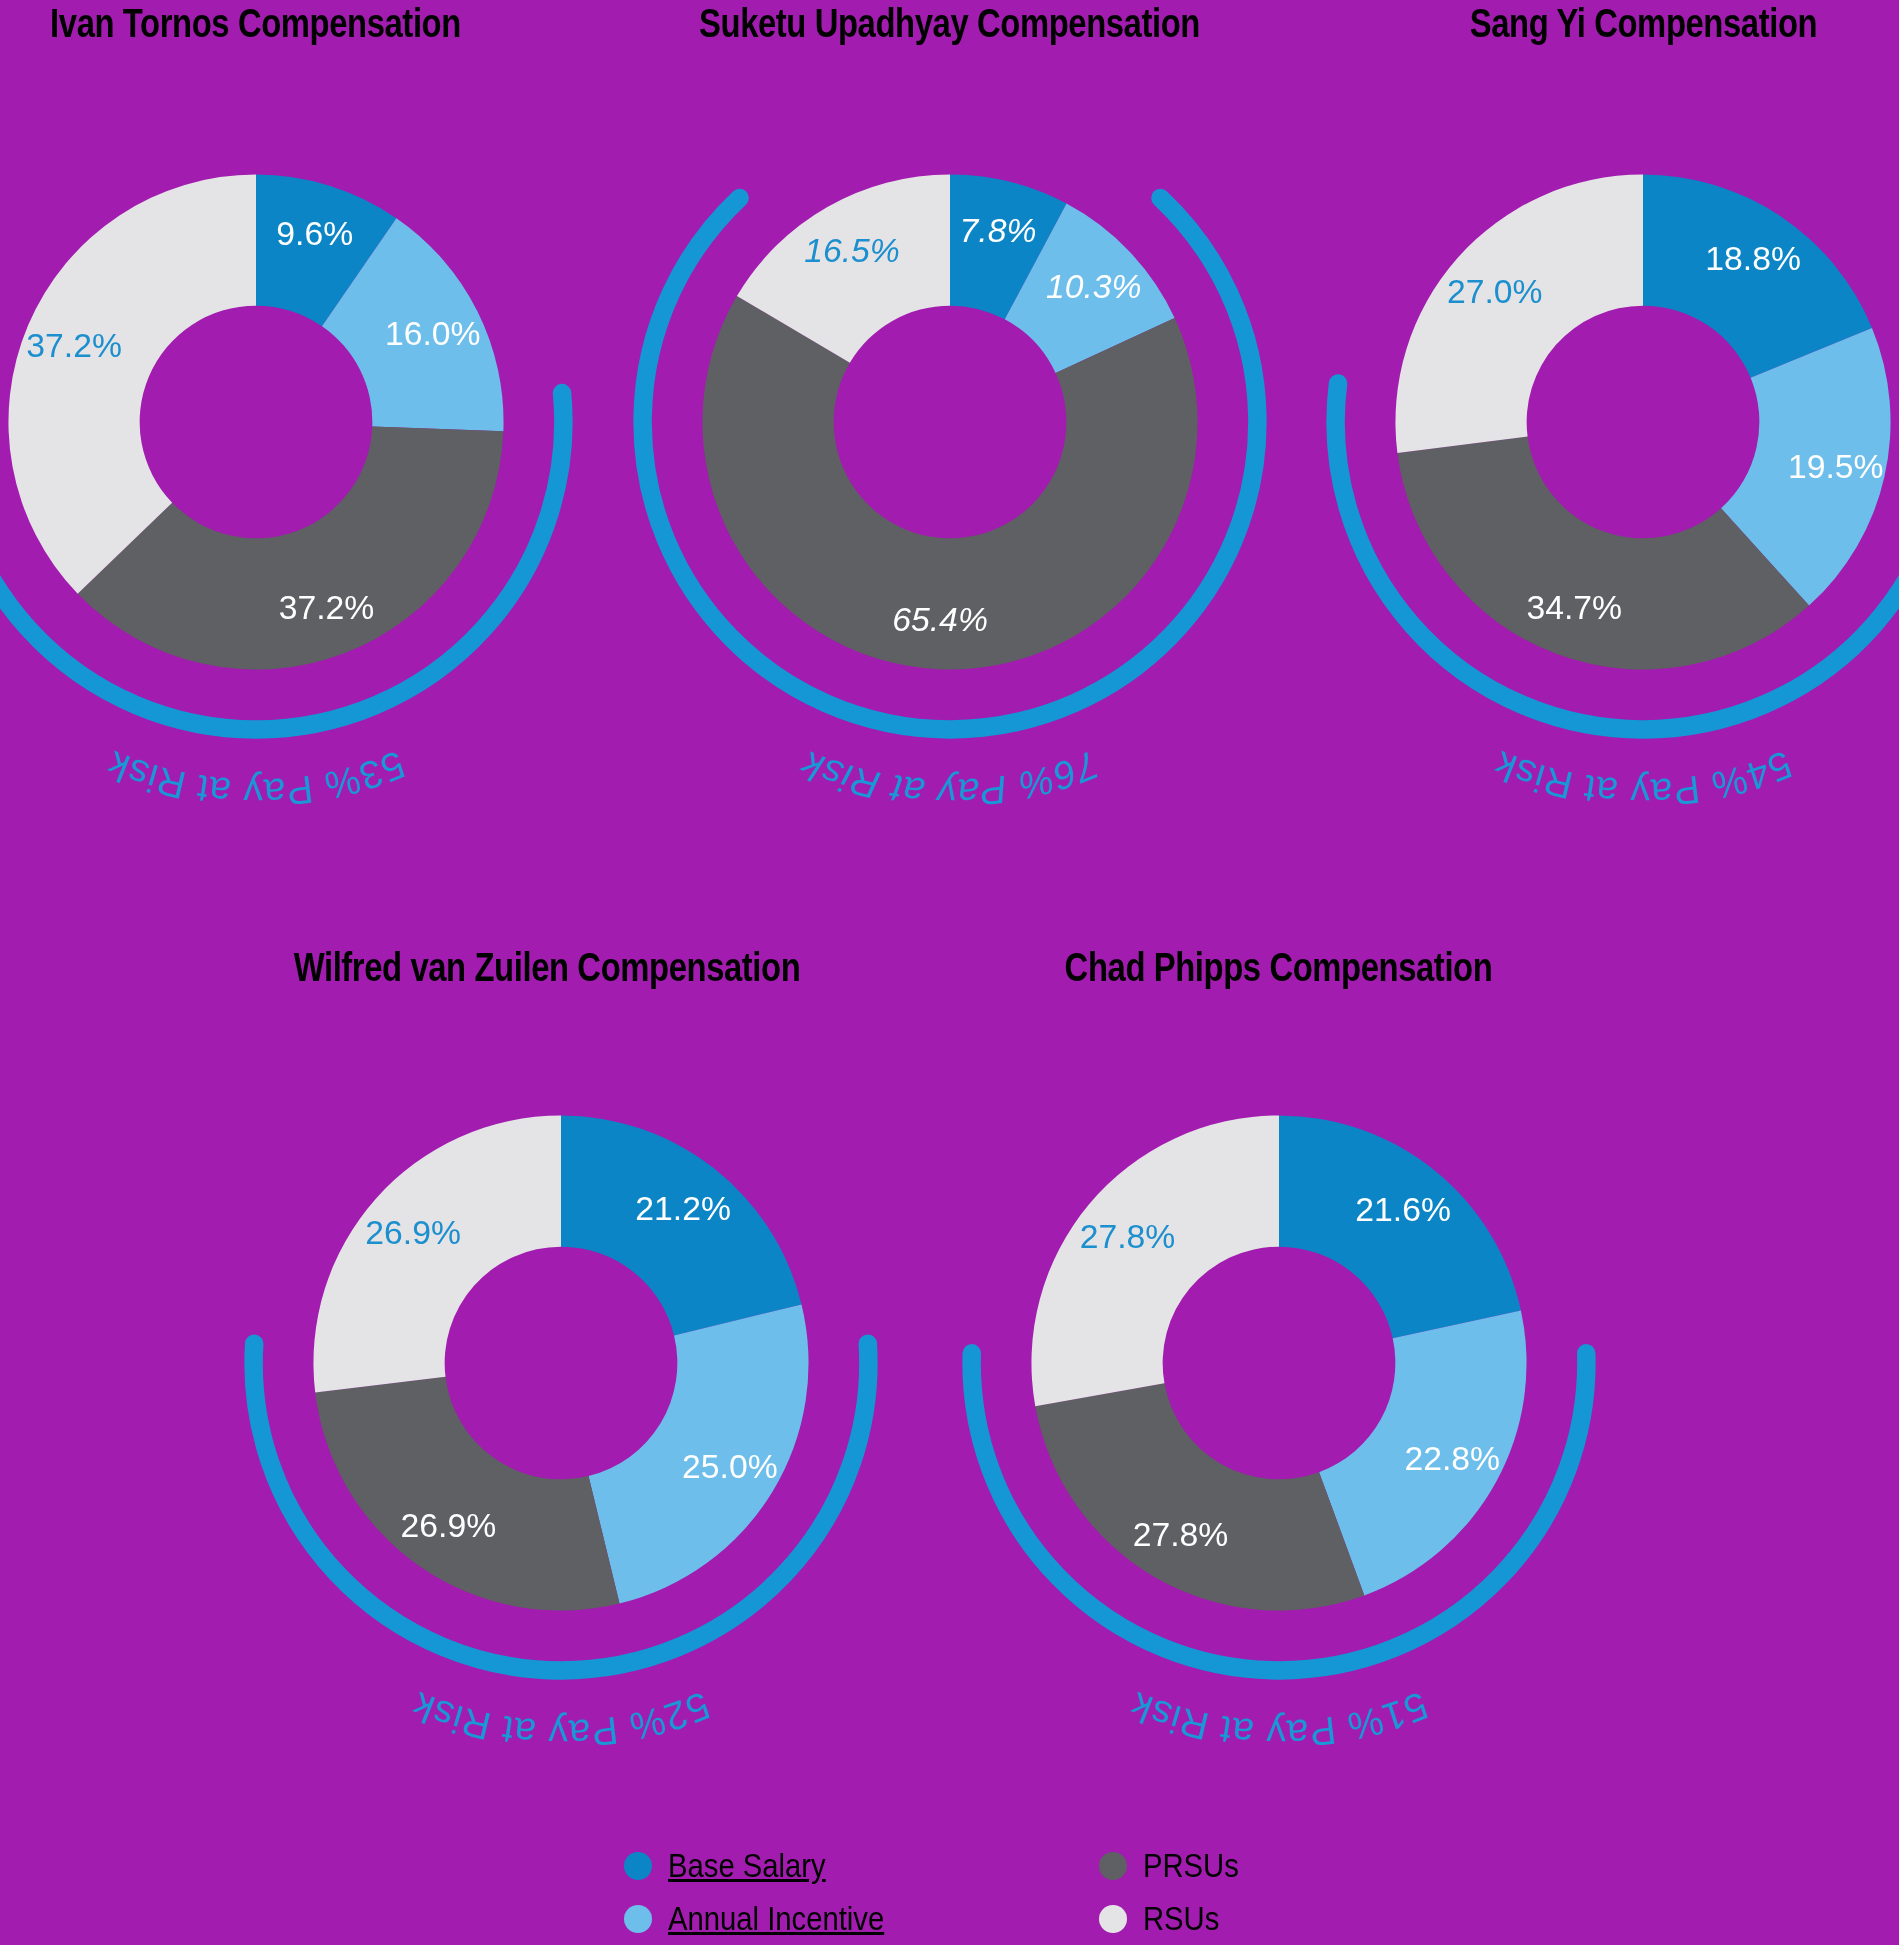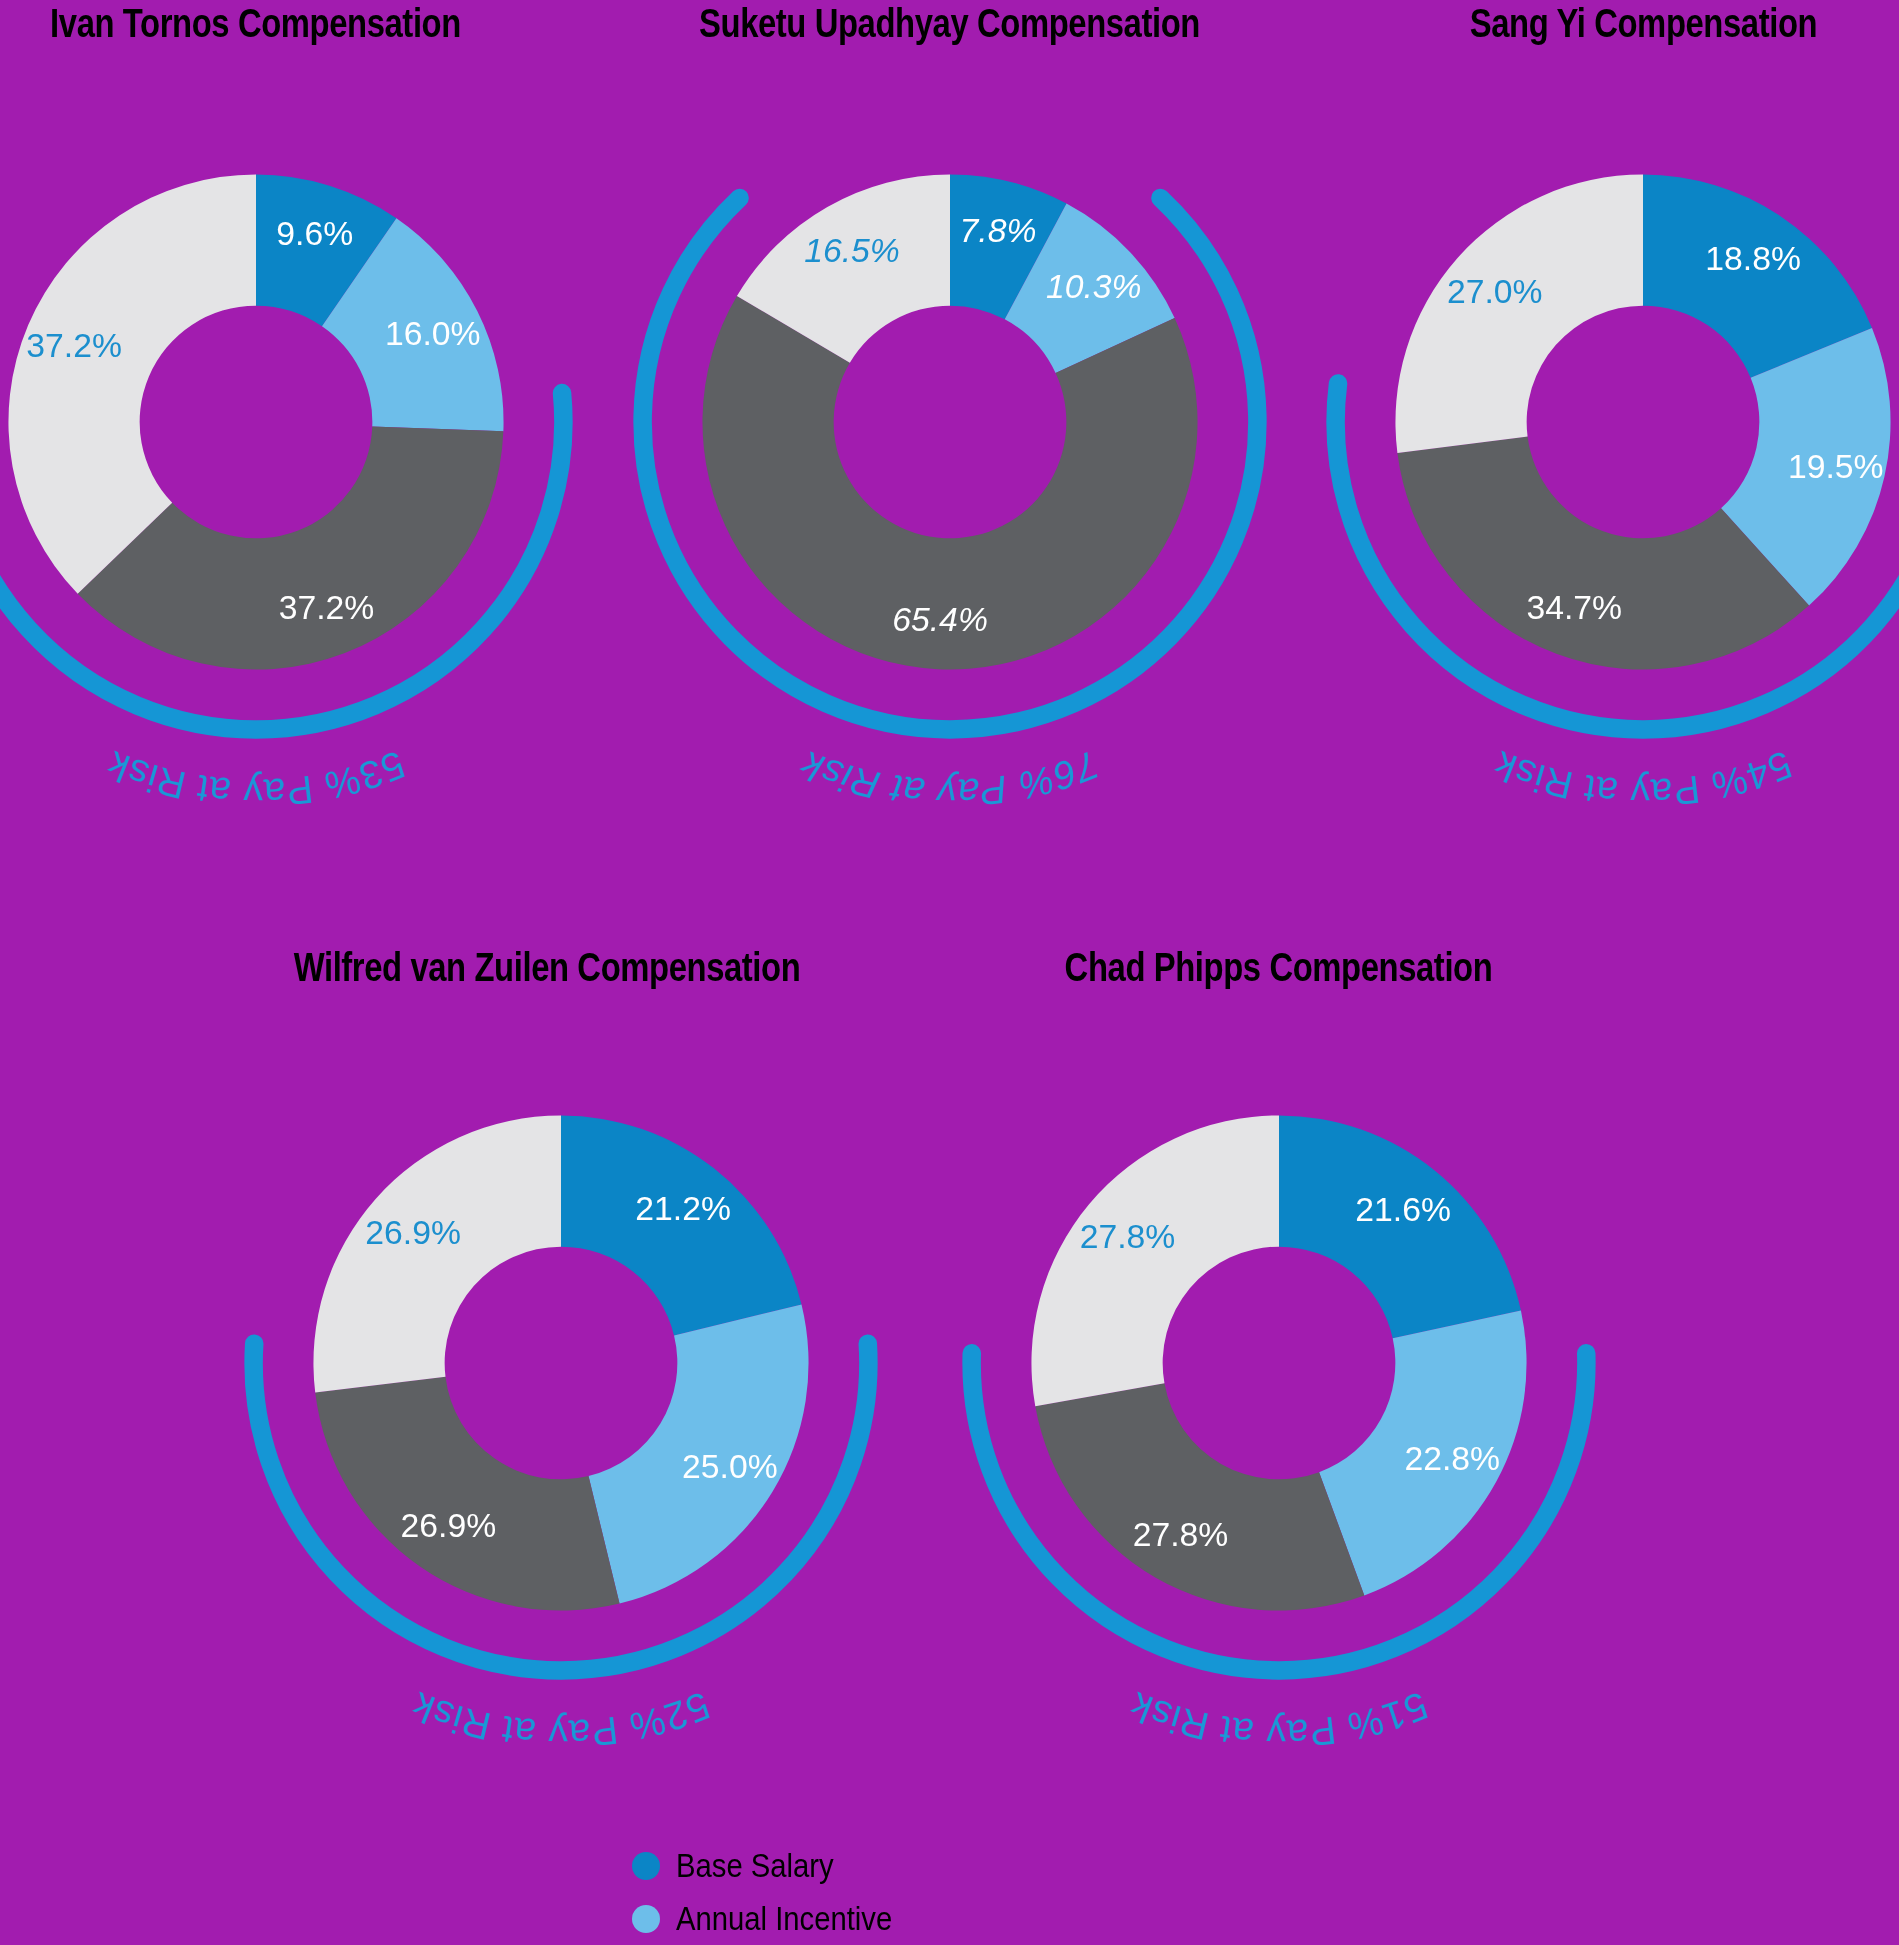--- a/index.html
+++ b/index.html
@@ -52,21 +52,21 @@
 
   
   #legend {
     position: absolute;
     left: 620px;
     top: 1839px;
     width: 816px;
     height: 109px;
   }
   .legend-col { position: absolute; top: 0; }
-  .legend-col.left  { left: 12px; }
+  .legend-col.left  { left: 4px; text-decoration: underline; }
   .legend-col.right { left: 479px; }
   .legend-row {
     display: flex;
     align-items: center;
     height: 53px;
   }
   .legend-dot {
     width: 28px; height: 28px;
     border-radius: 50%;
     flex: 0 0 auto;
@@ -179,15 +179,25 @@
       <div class="legend-col left">
         <div class="legend-row">
           <span class="legend-dot" style="background: rgb(11, 133, 198);"></span>
           <span class="legend-label">Base Salary</span>
         </div>
         <div class="legend-row">
           <span class="legend-dot" style="background: rgb(109, 190, 234);"></span>
           <span class="legend-label">Annual Incentive</span>
         </div>
       </div>
+      <div class="legend-col right">
+        <div class="legend-row">
+          <span class="legend-dot" style="background: rgb(94, 96, 99);"></span>
+          <span class="legend-label">PRSUs</span>
+        </div>
+        <div class="legend-row">
+          <span class="legend-dot" style="background: rgb(228, 228, 230);"></span>
+          <span class="legend-label">RSUs</span>
+        </div>
+      </div>
     </div>
   </div>
 
 
 </body></html>

